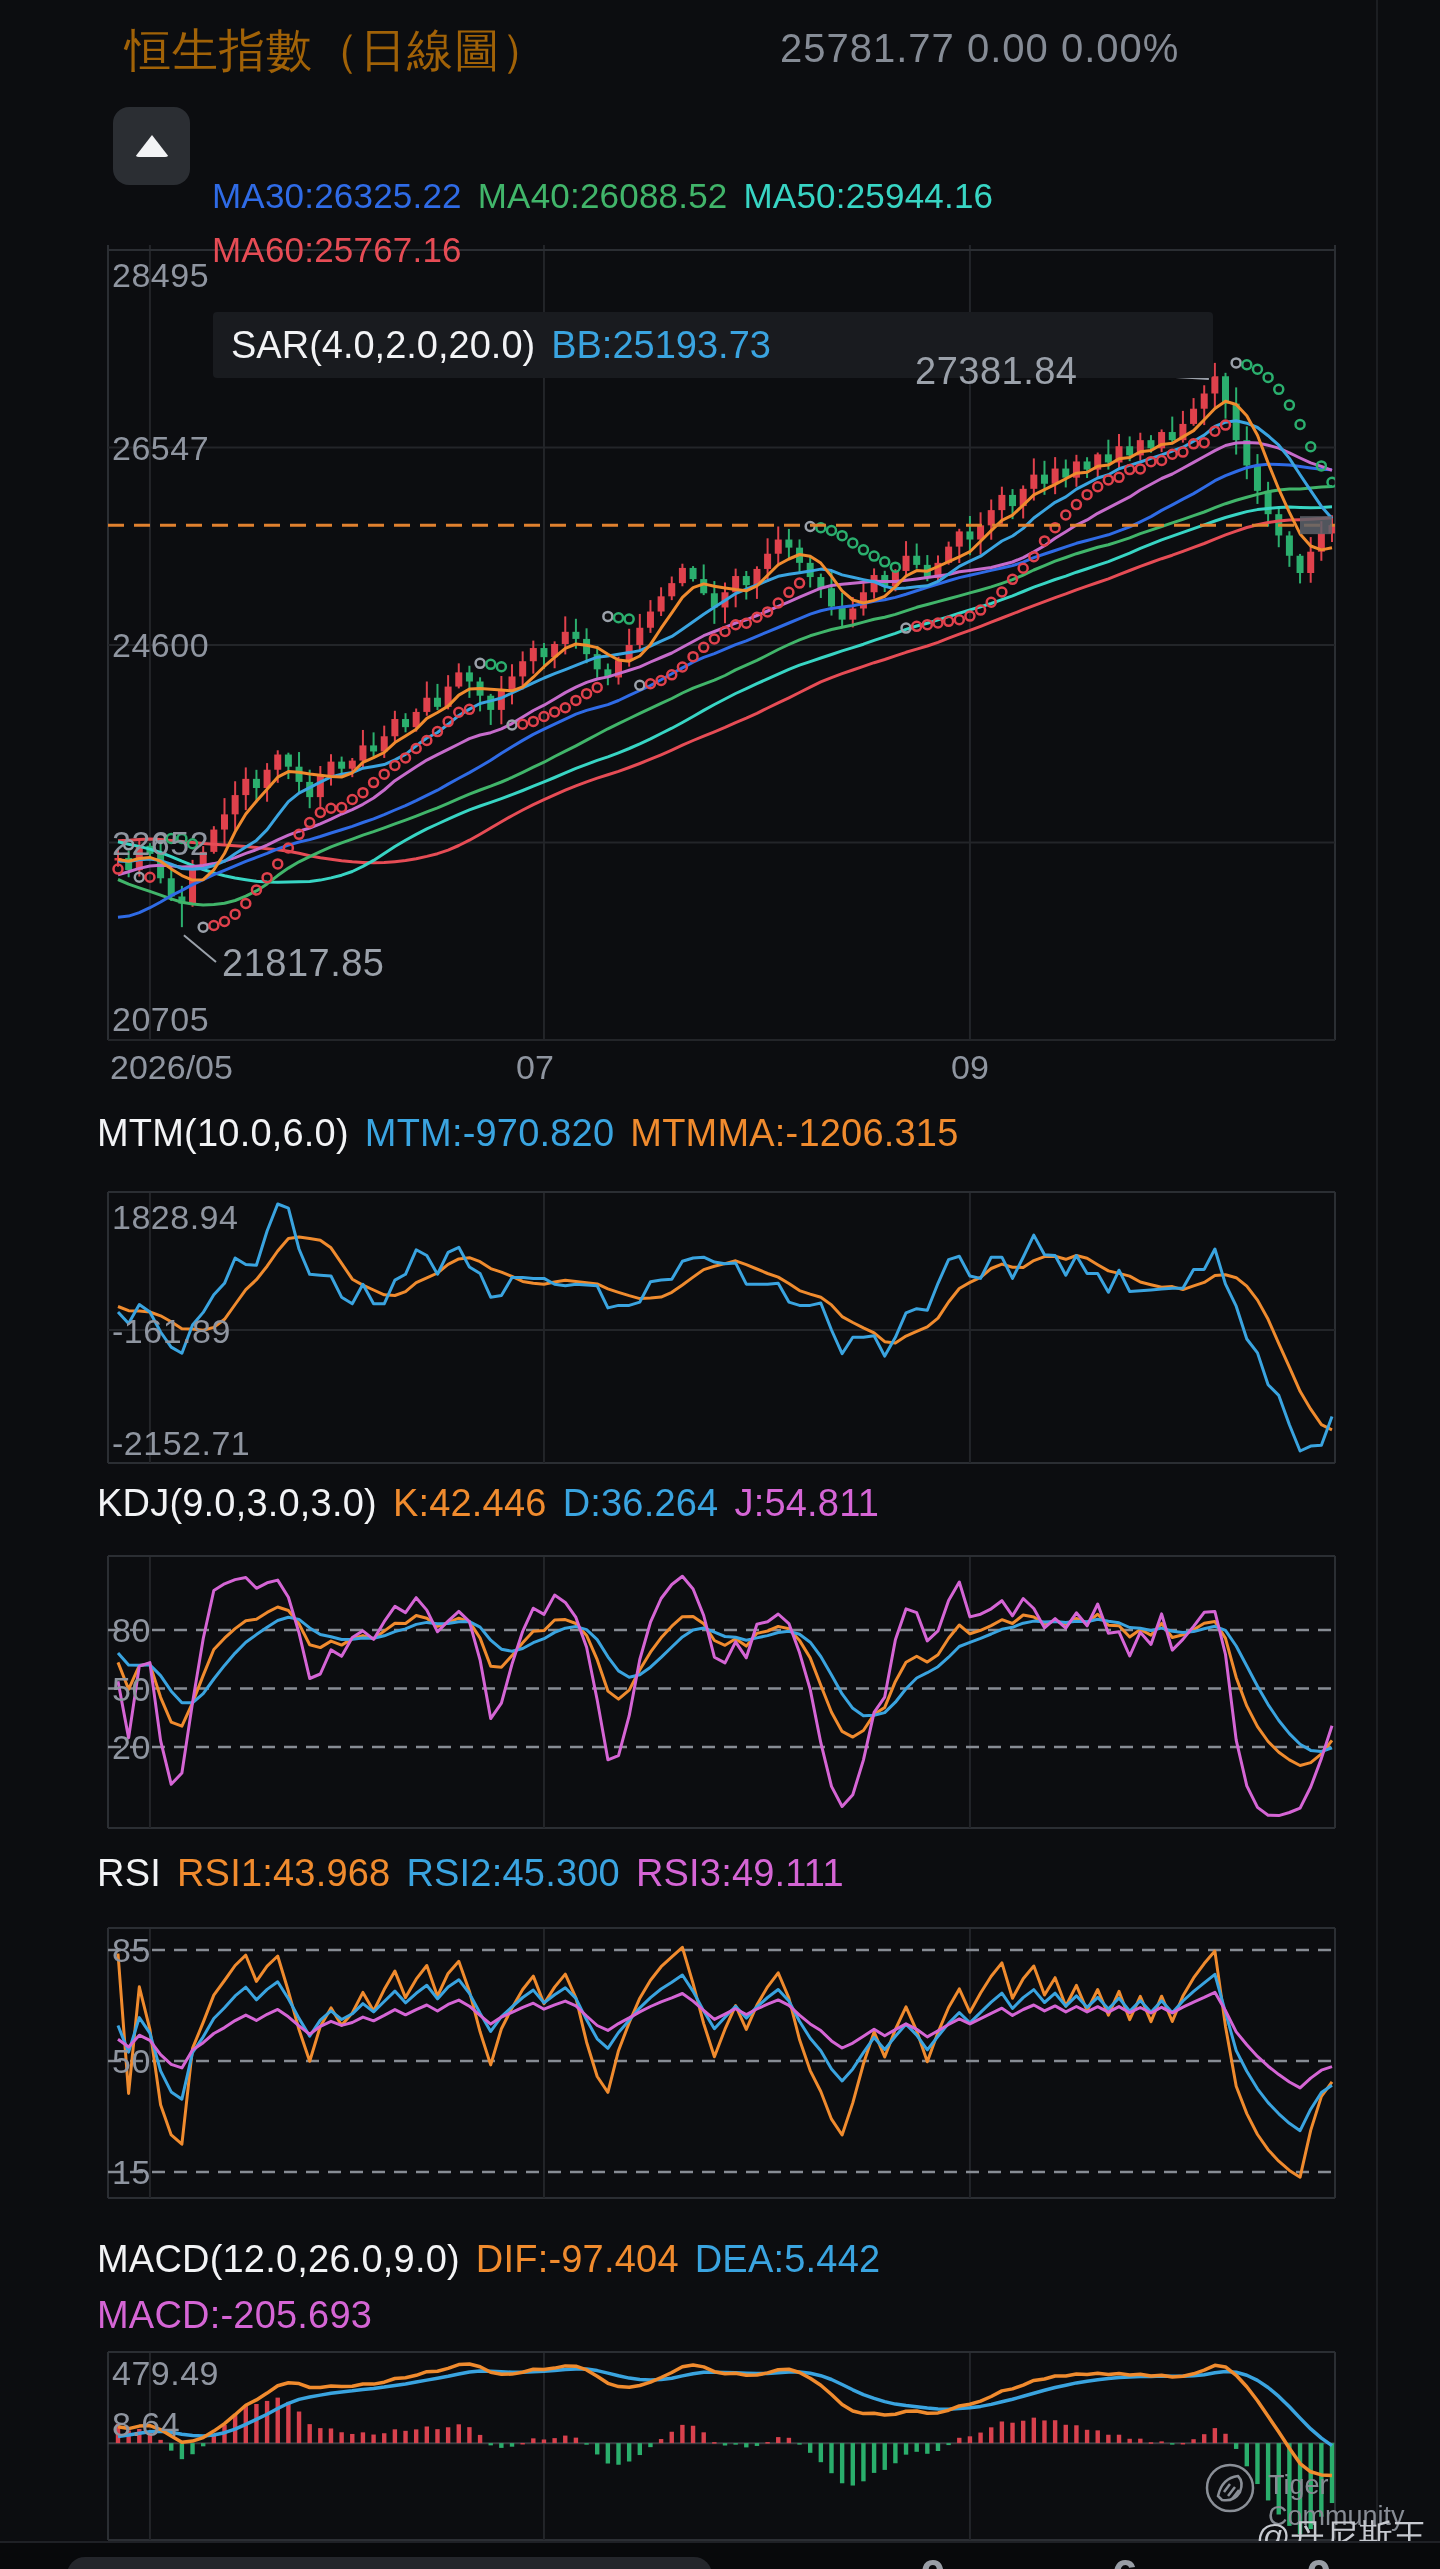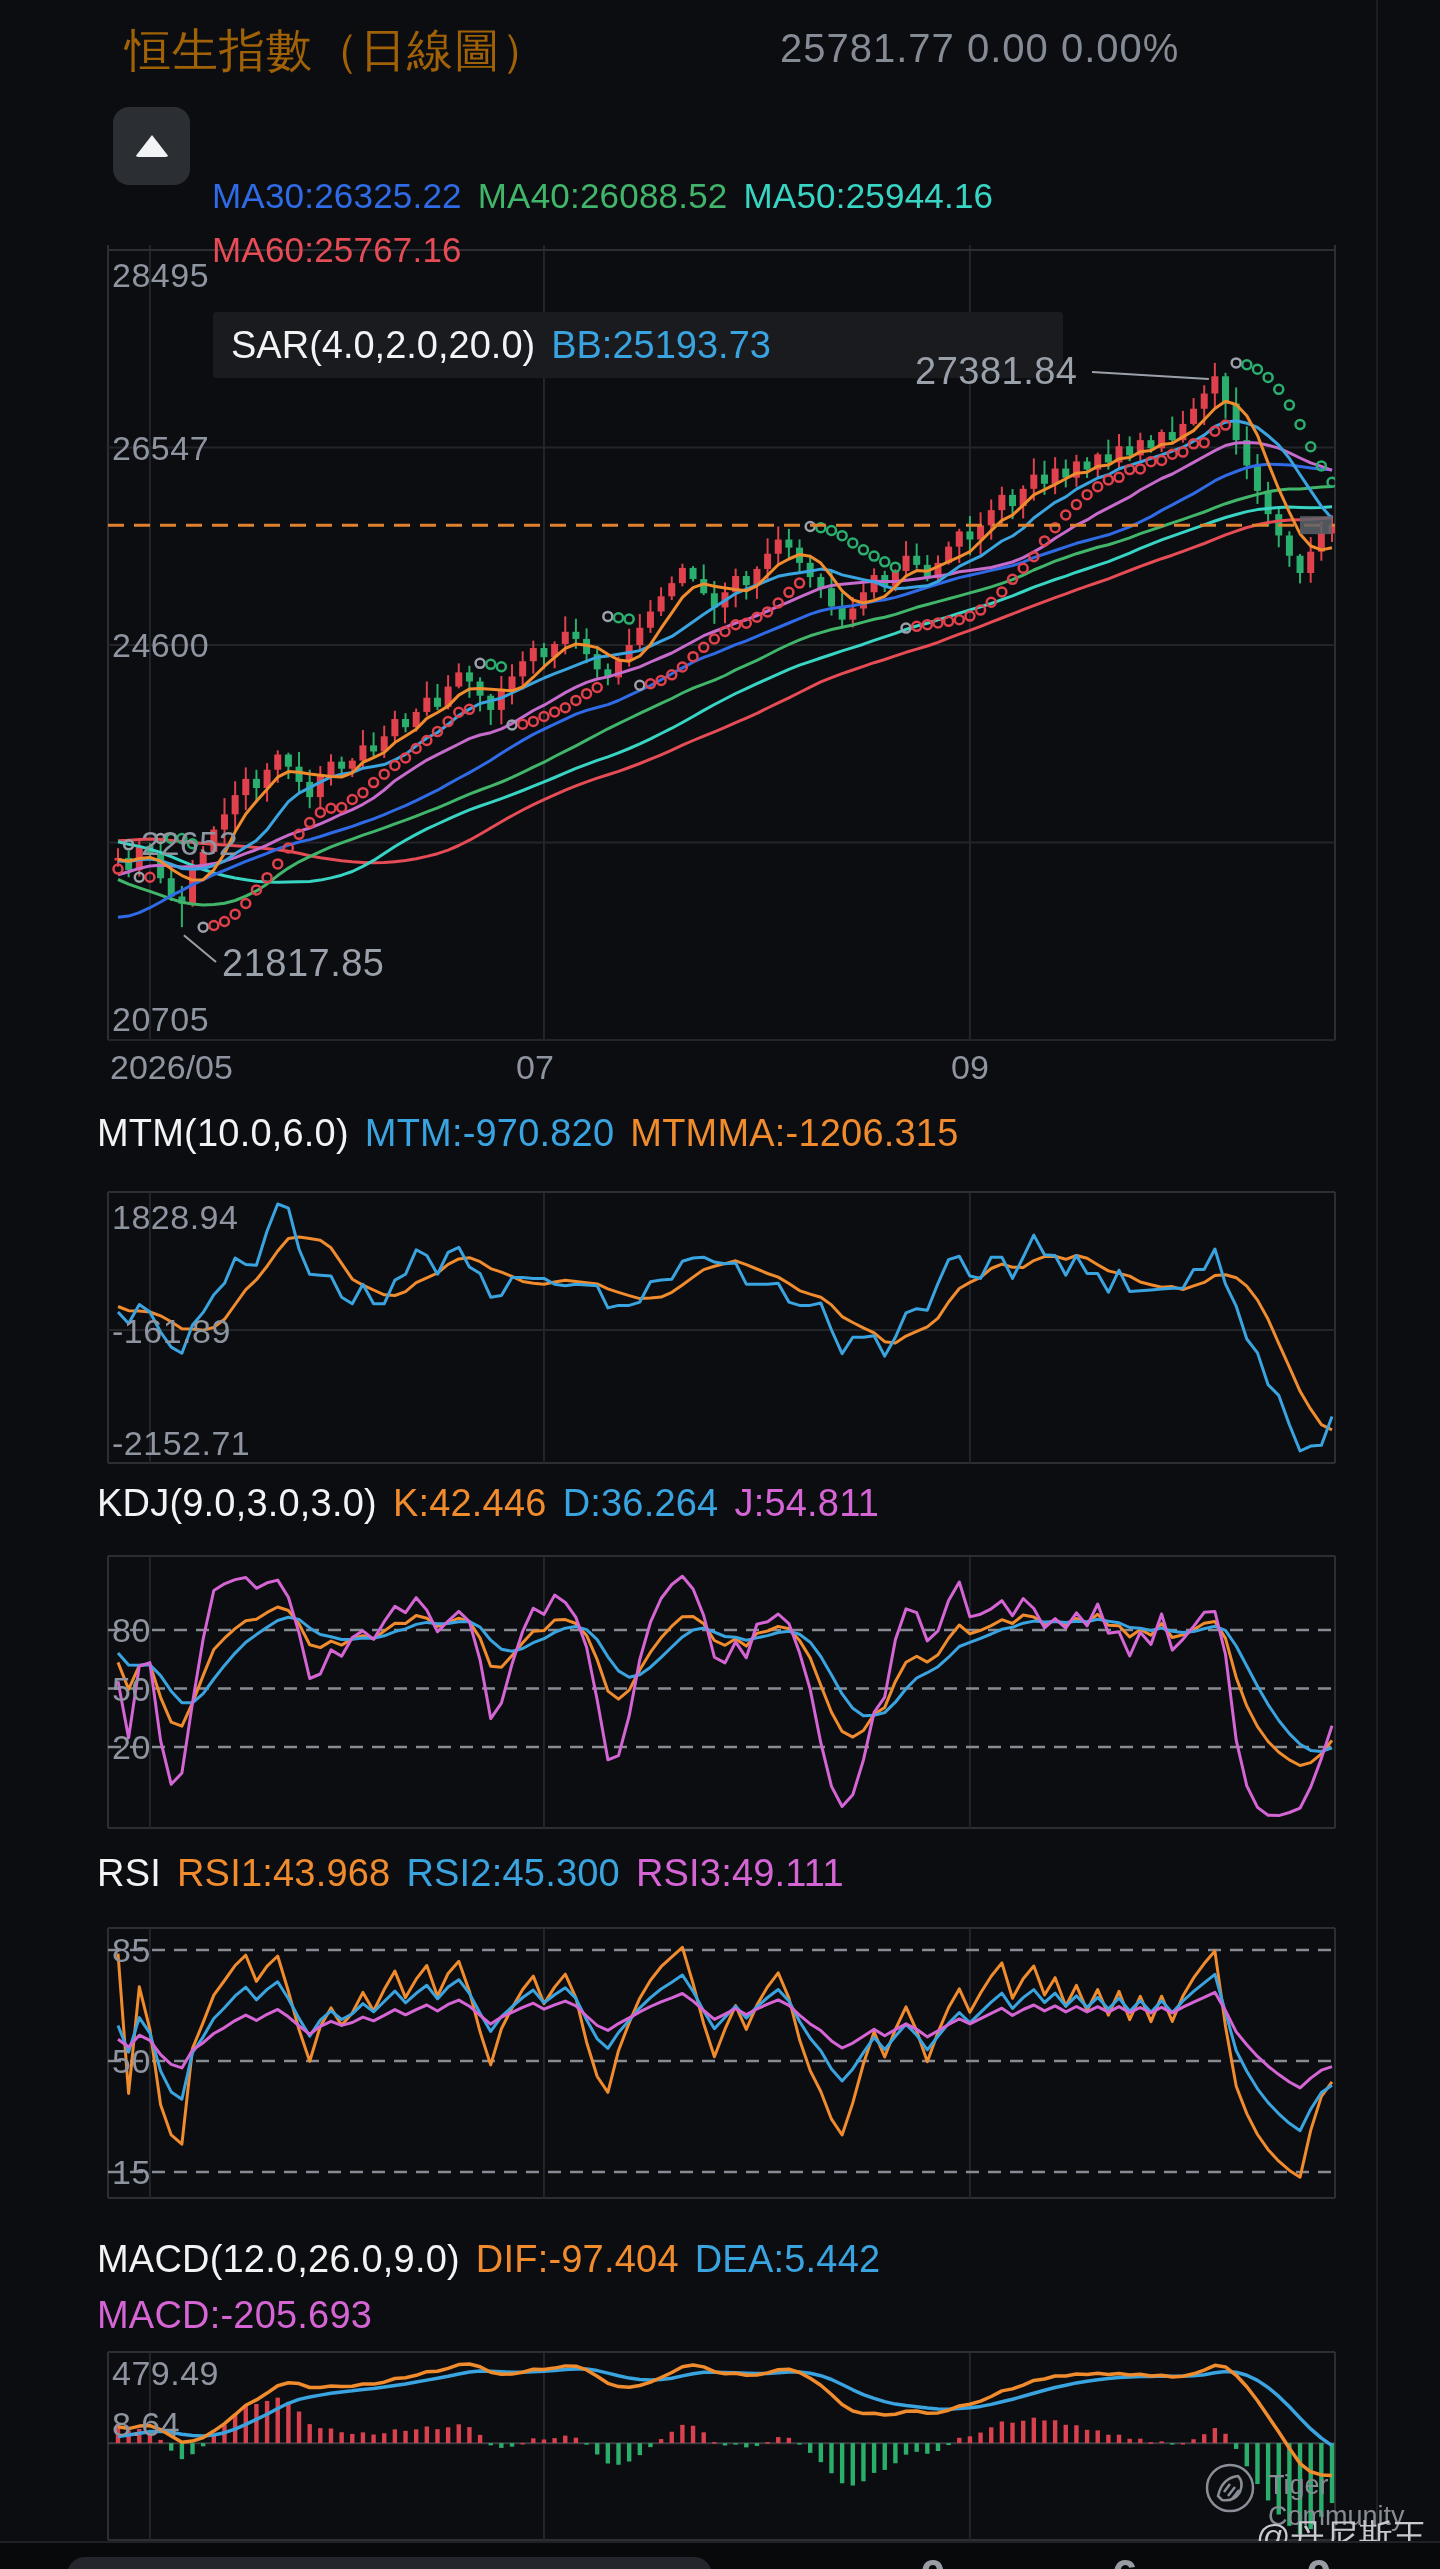--- a/index.html
+++ b/index.html
@@ -11,21 +11,21 @@
   .quote{left:780px;top:26px;font-size:40px;color:#858B95;letter-spacing:1px;}
   .collapse-btn{left:113px;top:107px;width:77px;height:78px;background:#2B2E33;border-radius:16px;
        display:flex;align-items:center;justify-content:center;cursor:pointer;}
   .tri-up{width:0;height:0;border-left:17px solid transparent;border-right:17px solid transparent;
        border-bottom:22px solid #F2F3F5;border-radius:4px;}
   .legend{font-size:35px;white-space:nowrap;letter-spacing:0.2px;}
   .legend span{margin-right:16px;}
   .ma-row1{left:212px;top:122px;}
   .ma-row2{left:212px;top:176px;}
   .ma-row3{left:212px;top:230px;}
-  .sar-box{left:213px;top:312px;width:850px;height:66px;background:#191B1F;border-radius:4px;
+  .sar-box{left:213px;top:312px;width:1000px;height:66px;background:#191B1F;border-radius:4px;
        display:flex;align-items:center;font-size:38px;}
   .sar-box .s1{color:#F2F3F5;margin-left:18px;}
   .sar-box .s2{color:#3AA4E0;margin-left:16px;}
   .anno{font-size:38px;color:#9BA1AA;letter-spacing:0.5px;}
   .tick{font-size:34px;color:#8F95A0;letter-spacing:0.5px;}
   .xtick{font-size:34px;color:#8F95A0;}
   .panel-legend{left:97px;font-size:38px;}
   .wm-logo{left:1204px;top:2462px;}
   .wm-text{left:1268px;top:2470px;font-size:27px;color:#878C94;}
   .wm-handle{left:1256px;top:2514px;font-size:34px;color:#C7CAD0;}
@@ -628,21 +628,21 @@
     </svg>
   </div>
   <div class="abs wm-text">Tiger Community</div>
   <div class="abs wm-handle">@丹尼斯王子</div>
 
   <div class="abs bottom-bar"></div>
   <div class="abs bottom-pill"></div>
 <div class="abs tick" style="left: 112px; top: 256px;">28495</div>
     <div class="abs tick" style="left: 112px; top: 428.551px;">26547</div>
     <div class="abs tick" style="left: 112px; top: 626px;">24600</div>
-    <div class="abs tick" style="left: 112px; top: 823.551px; margin-left: 29px;">22652</div>
+    <div class="abs tick" style="left: 112px; top: 823.551px;">22652</div>
     <div class="abs tick" style="left: 112px; top: 1000px;">20705</div>
     <div class="abs xtick" style="left: 110px; top: 1048px;">2026/05</div>
     <div class="abs xtick" style="left: 516px; top: 1048px; width: 80px; text-align: left;">07</div>
     <div class="abs xtick" style="left: 929.93px; top: 1048px; width: 80px; text-align: center;">09</div>
     <div class="abs tick" style="left: 112px; top: 1198px;">1828.94</div>
     <div class="abs tick" style="left: 112px; top: 1312px;">-161.89</div>
     <div class="abs tick" style="left: 112px; top: 1424px;">-2152.71</div>
     <div class="abs tick" style="left: 112px; top: 1611px;">80</div>
     <div class="abs tick" style="left: 112px; top: 1669.5px;">50</div>
     <div class="abs tick" style="left: 112px; top: 1728px;">20</div>

